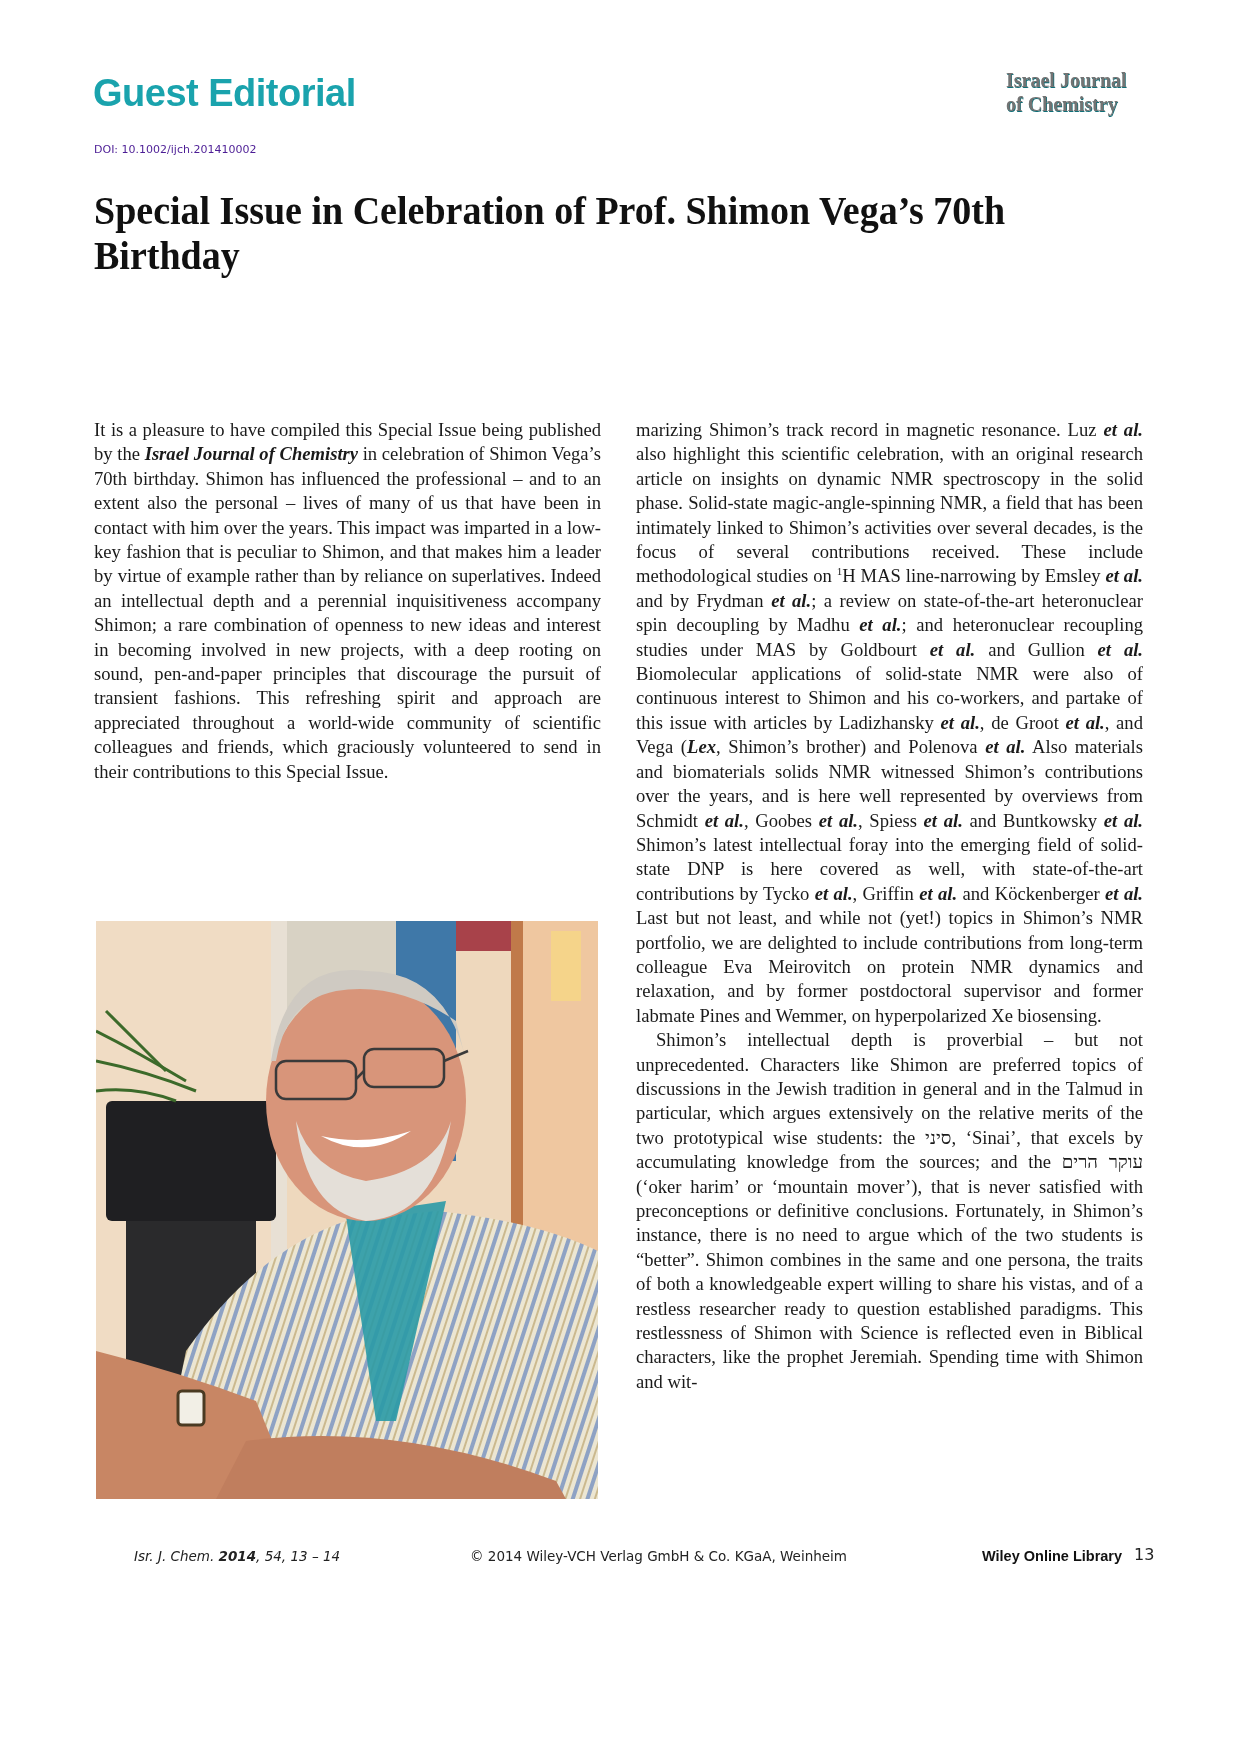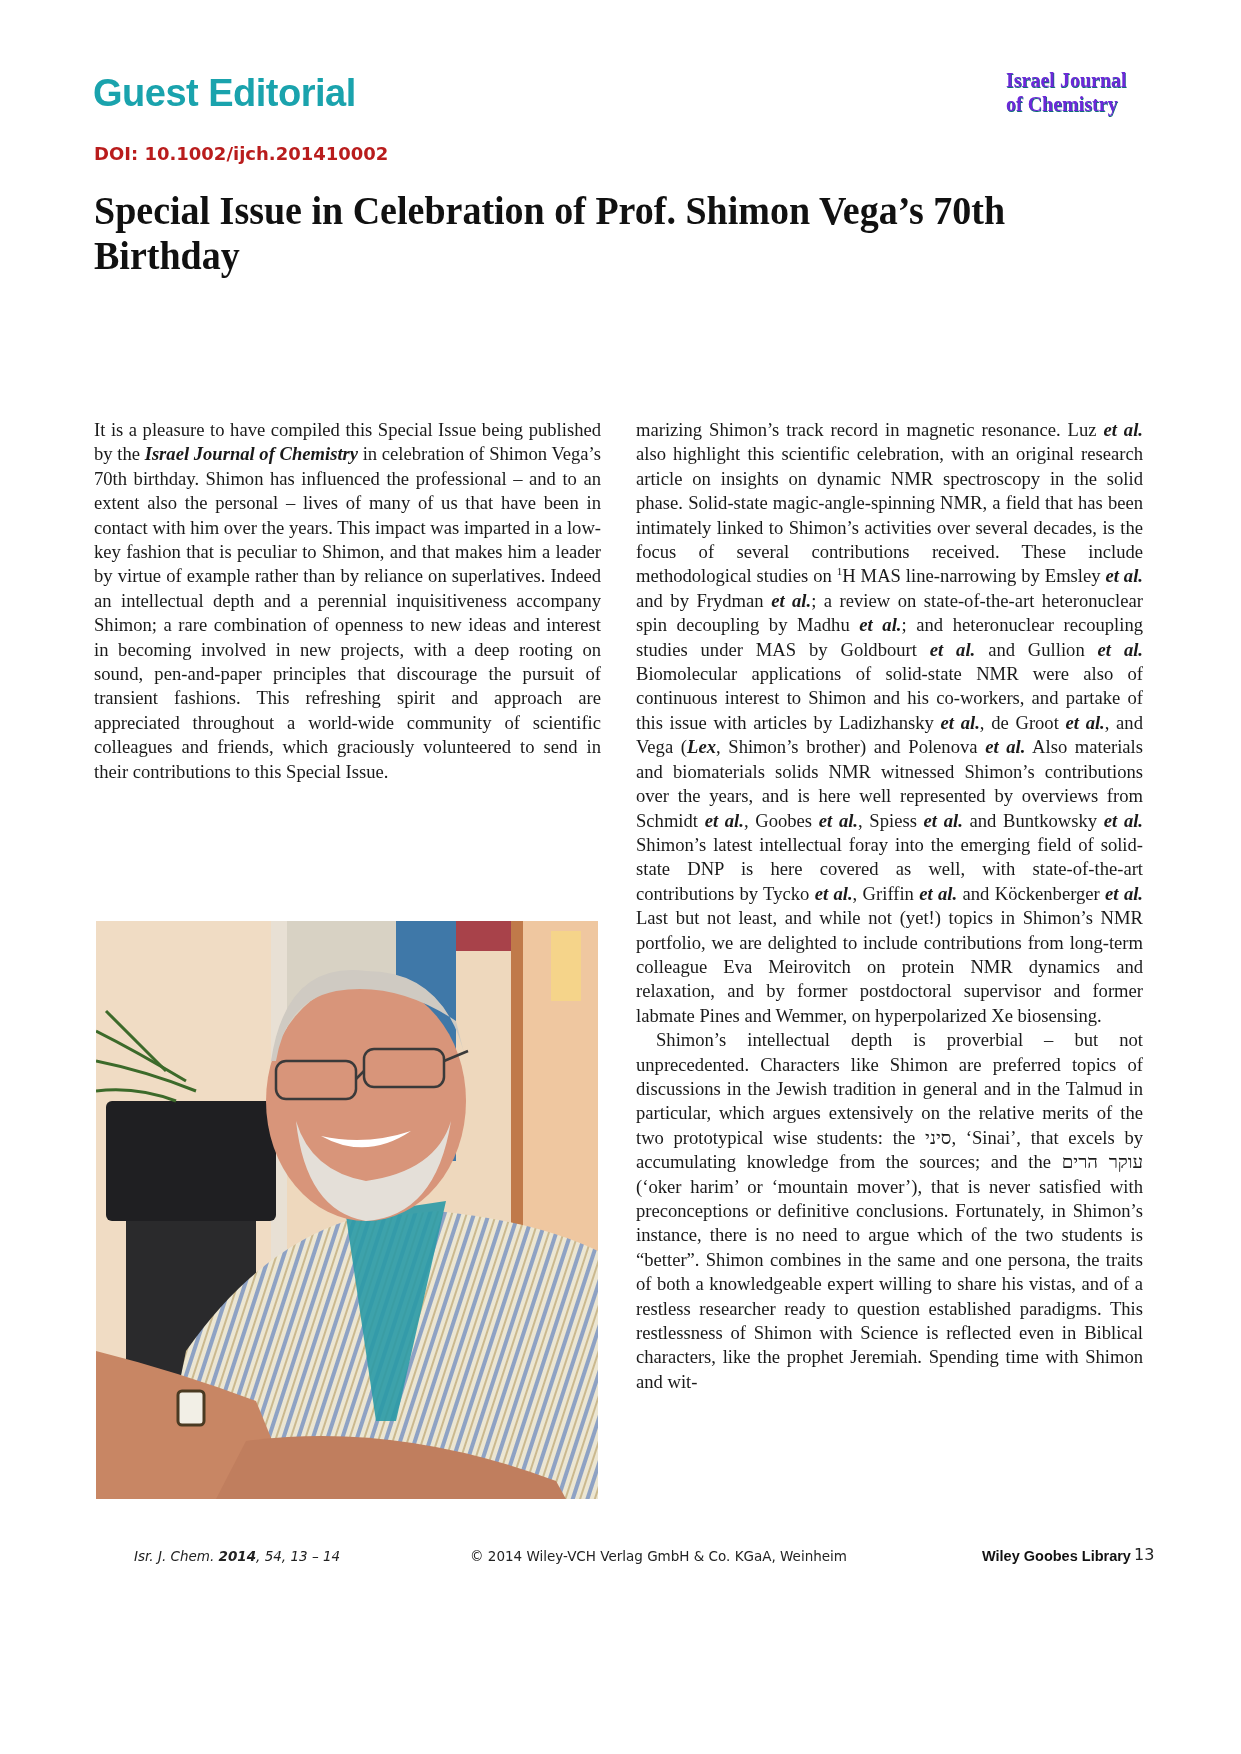--- a/index.html
+++ b/index.html
@@ -5,27 +5,27 @@
   html, body { margin: 0; padding: 0; background: #ffffff; }
   body { width: 1241px; height: 1754px; position: relative; overflow: hidden; color: #1a1a1a; }
   .section-label {
     position: absolute; left: 93px; top: 72px;
     font-family: "Liberation Sans", sans-serif; font-weight: bold;
     font-size: 38px; letter-spacing: -0.5px; color: #1aa3ad;
   }
   .journal-logo {
     position: absolute; left: 1006px; top: 68px; width: 150px;
     font-family: "Liberation Serif", serif; font-weight: bold;
-    font-size: 20px; line-height: 24px; color: #6d28d9;
+    font-size: 20px; line-height: 24px; color: #737373;
     text-shadow: 0.6px 0.6px 0 #0e6d76;
   }
   .doi {
     position: absolute; left: 94px; top: 143px;
-    font-family: "DejaVu Sans", sans-serif; font-weight: bold;
-    font-size: 18px; color: #b91c1c;
+    font-family: "DejaVu Sans", sans-serif; font-weight: normal;
+    font-size: 11px; color: #4c1d95;
   }
   .title {
     position: absolute; left: 94px; top: 188px; width: 1060px;
     font-family: "Liberation Serif", serif; font-weight: bold;
     font-size: 38px; line-height: 43px; color: #111;
     transform: scaleY(1.05); transform-origin: top left;
   }
   .col {
     position: absolute; top: 394px; width: 507px;
     font-family: "Liberation Serif", serif; font-size: 18.6px;
@@ -113,14 +113,14 @@
   </svg>
 </div>
 
 <div class="col col-right">
   <p><span>marizing Shimon’s track record in magnetic resonance. Luz </span><i>et al.</i><span> also highlight this scientific celebration, with an original research article on insights on dynamic NMR spectroscopy in the solid phase. Solid-state magic-angle-spinning NMR, a field that has been intimately linked to Shimon’s activities over several decades, is the focus of several contributions received. These include methodological studies on </span><sup>1</sup><span>H MAS line-narrowing by Emsley </span><i>et al.</i><span> and by Frydman </span><i>et al.</i><span>; a review on state-of-the-art heteronuclear spin decoupling by Madhu </span><i>et al.</i><span>; and heteronuclear recoupling studies under MAS by Goldbourt </span><i>et al.</i><span> and Gullion </span><i>et al.</i><span> Biomolecular applications of solid-state NMR were also of continuous interest to Shimon and his co-workers, and partake of this issue with articles by Ladizhansky </span><i>et al.</i><span>, de Groot </span><i>et al.</i><span>, and Vega (</span><i>Lex</i><span>, Shimon’s brother) and Polenova </span><i>et al.</i><span> Also materials and biomaterials solids NMR witnessed Shimon’s contributions over the years, and is here well represented by overviews from Schmidt </span><i>et al.</i><span>, Goobes </span><i>et al.</i><span>, Spiess </span><i>et al.</i><span> and Buntkowsky </span><i>et al.</i><span> Shimon’s latest intellectual foray into the emerging field of solid-state DNP is here covered as well, with state-of-the-art contributions by Tycko </span><i>et al.</i><span>, Griffin </span><i>et al.</i><span> and Köckenberger </span><i>et al.</i><span> Last but not least, and while not (yet!) topics in Shimon’s NMR portfolio, we are delighted to include contributions from long-term colleague Eva Meirovitch on protein NMR dynamics and relaxation, and by former postdoctoral supervisor and former labmate Pines and Wemmer, on hyperpolarized Xe biosensing.</span></p>
   <p class="indent"><span>Shimon’s intellectual depth is proverbial – but not unprecedented. Characters like Shimon are preferred topics of discussions in the Jewish tradition in general and in the Talmud in particular, which argues extensively on the relative merits of the two prototypical wise students: the </span><span dir="rtl">סיני</span><span>, ‘Sinai’, that excels by accumulating knowledge from the sources; and the </span><span dir="rtl">עוקר הרים</span><span> (‘oker harim’ or ‘mountain mover’), that is never satisfied with preconceptions or definitive conclusions. Fortunately, in Shimon’s instance, there is no need to argue which of the two students is “better”. Shimon combines in the same and one persona, the traits of both a knowledgeable expert willing to share his vistas, and of a restless researcher ready to question established paradigms. This restlessness of Shimon with Science is reflected even in Biblical characters, like the prophet Jeremiah. Spending time with Shimon and wit-</span></p>
 </div>
 
 <div class="footer footer-cite"><span>Isr. J. Chem. </span><b>2014</b><span>, 54, 13 – 14</span></div>
 <div class="footer footer-copy">© 2014 Wiley-VCH Verlag GmbH &amp; Co. KGaA, Weinheim</div>
-<div class="footer footer-wiley">Wiley Goobes Library</div>
+<div class="footer footer-wiley">Wiley Online Library</div>
 <div class="footer footer-page">13</div>
 
 </body></html>

